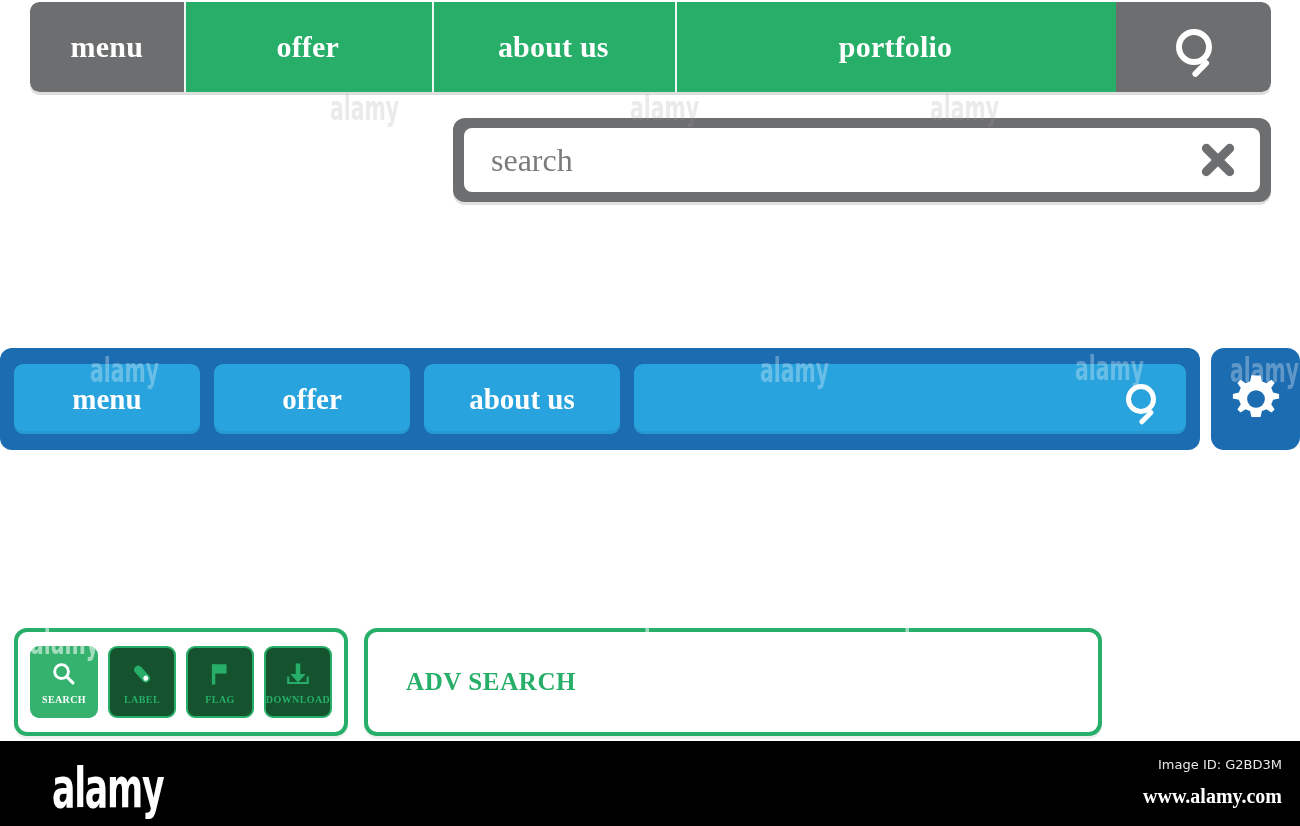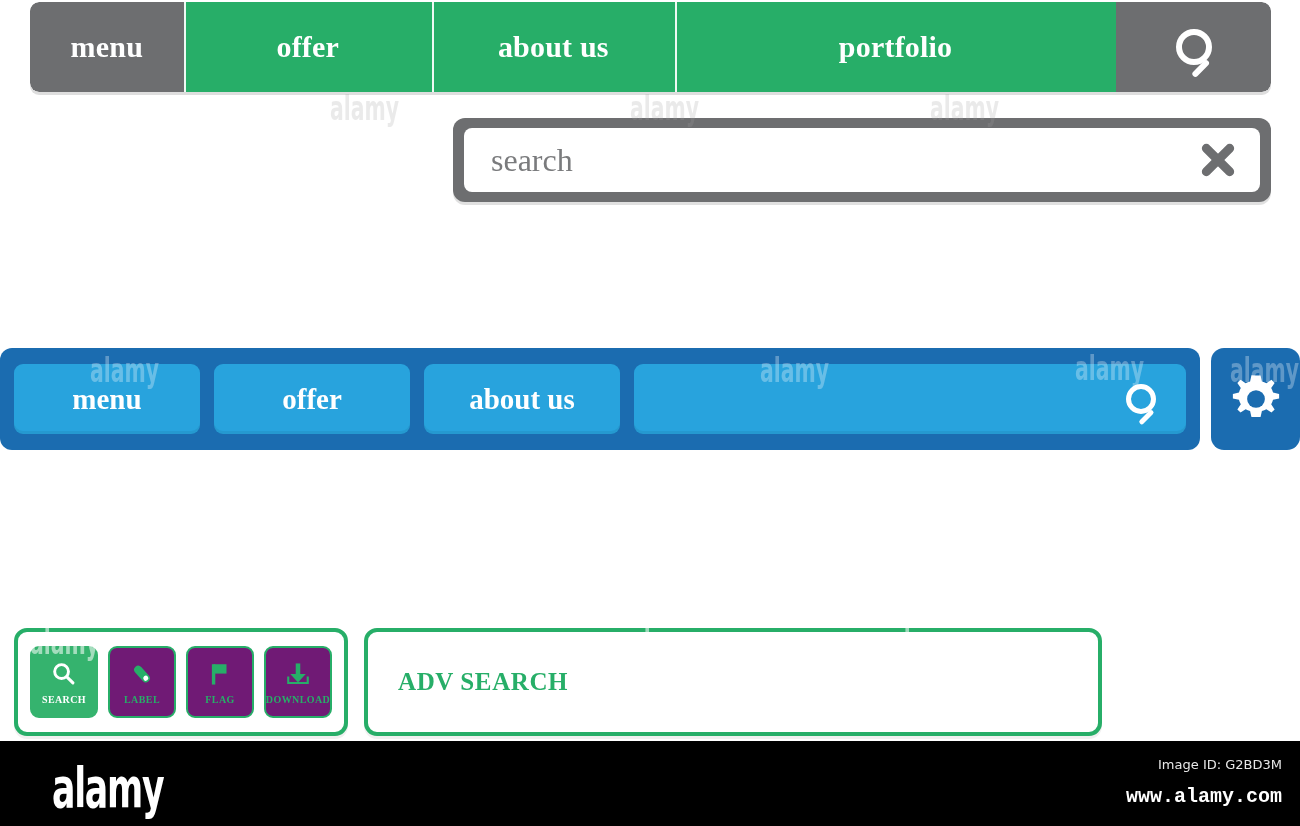--- a/index.html
+++ b/index.html
@@ -195,35 +195,35 @@
     display: flex;
     align-items: center;
     padding: 0 12px;
     gap: 10px;
   }
   .tool-right {
     left: 364px;
     width: 738px;
     display: flex;
     align-items: center;
-    padding: 0 30px;
+    padding: 0 38px;
   }
   .adv-label {
     color: #27ae68;
     font-family: "Liberation Serif", "DejaVu Serif", serif;
     font-weight: bold;
     font-size: 25px;
     letter-spacing: 0.6px;
   }
   .tool-btn {
     width: 68px;
     height: 72px;
     border: 2px solid #27ae68;
     border-radius: 9px;
-    background: #701a75;
+    background: #14532d;
     display: flex;
     flex-direction: column;
     align-items: center;
     justify-content: center;
     gap: 5px;
     cursor: pointer;
   }
   .tool-btn.active {
     background: #35b36e;
     border-color: #35b36e;
@@ -260,21 +260,21 @@
     position: absolute;
     right: 18px; top: 16px;
     color: #e8e8e8;
     font-family: "DejaVu Sans", sans-serif;
     font-size: 13px;
   }
   .wm-url {
     position: absolute;
     right: 18px; top: 44px;
     color: #ffffff;
-    font-family: Liberation Mono, monospace;
+    font-family: Liberation Serif, serif;
     font-weight: bold;
     font-size: 20px;
   }
 
   
   .wm-tile {
     position: absolute;
     color: rgba(255,255,255,0.30);
     font-family: "DejaVu Sans", sans-serif;
     font-weight: bold;

